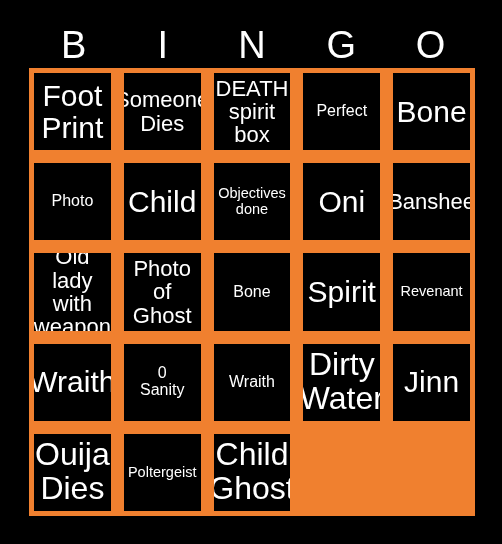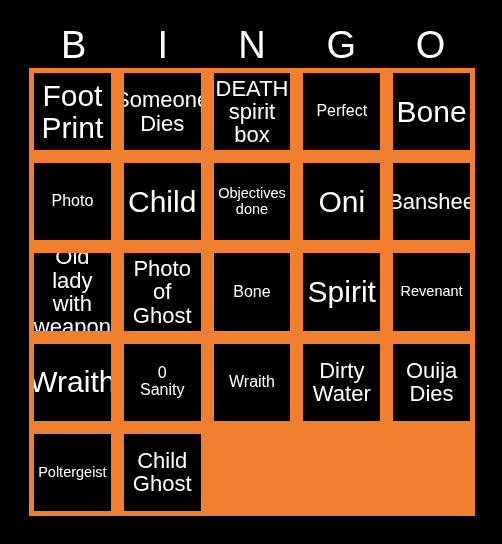--- a/index.html
+++ b/index.html
@@ -73,21 +73,21 @@
     overflow: hidden;
     line-height: 1.06;
     font-weight: 400;
     font-family: "Liberation Sans", sans-serif;
     white-space: pre-line;
     user-select: none;
   }
 
   
   .fs-xl  { font-size: 30px; }
-  .fs-lg  { font-size: 22px; }
+  .fs-lg  { font-size: 32px; }
   .fs-md  { font-size: 16px; }
   .fs-sm  { font-size: 22px; }
   .fs-xs  { font-size: 14.5px; }
 </style>
 </head>
 <body>
 
 <div id="card">
 
   <div id="header-row">
@@ -122,20 +122,21 @@
 Ghost</div>
       <div class="cell fs-md">Bone</div>
       <div class="cell fs-xl">Spirit</div>
       <div class="cell fs-xs">Revenant</div>
       <div class="cell fs-xl">Wraith</div>
       <div class="cell fs-md">0
 Sanity</div>
       <div class="cell fs-md">Wraith</div>
       <div class="cell fs-lg">Dirty
 Water</div>
+      <div class="cell fs-xl">Jinn</div>
       <div class="cell fs-lg">Ouija
 Dies</div>
       <div class="cell fs-xs">Poltergeist</div>
       <div class="cell fs-lg">Child
 Ghost</div>
     </div>
 
 </div>
 
 </body></html>

